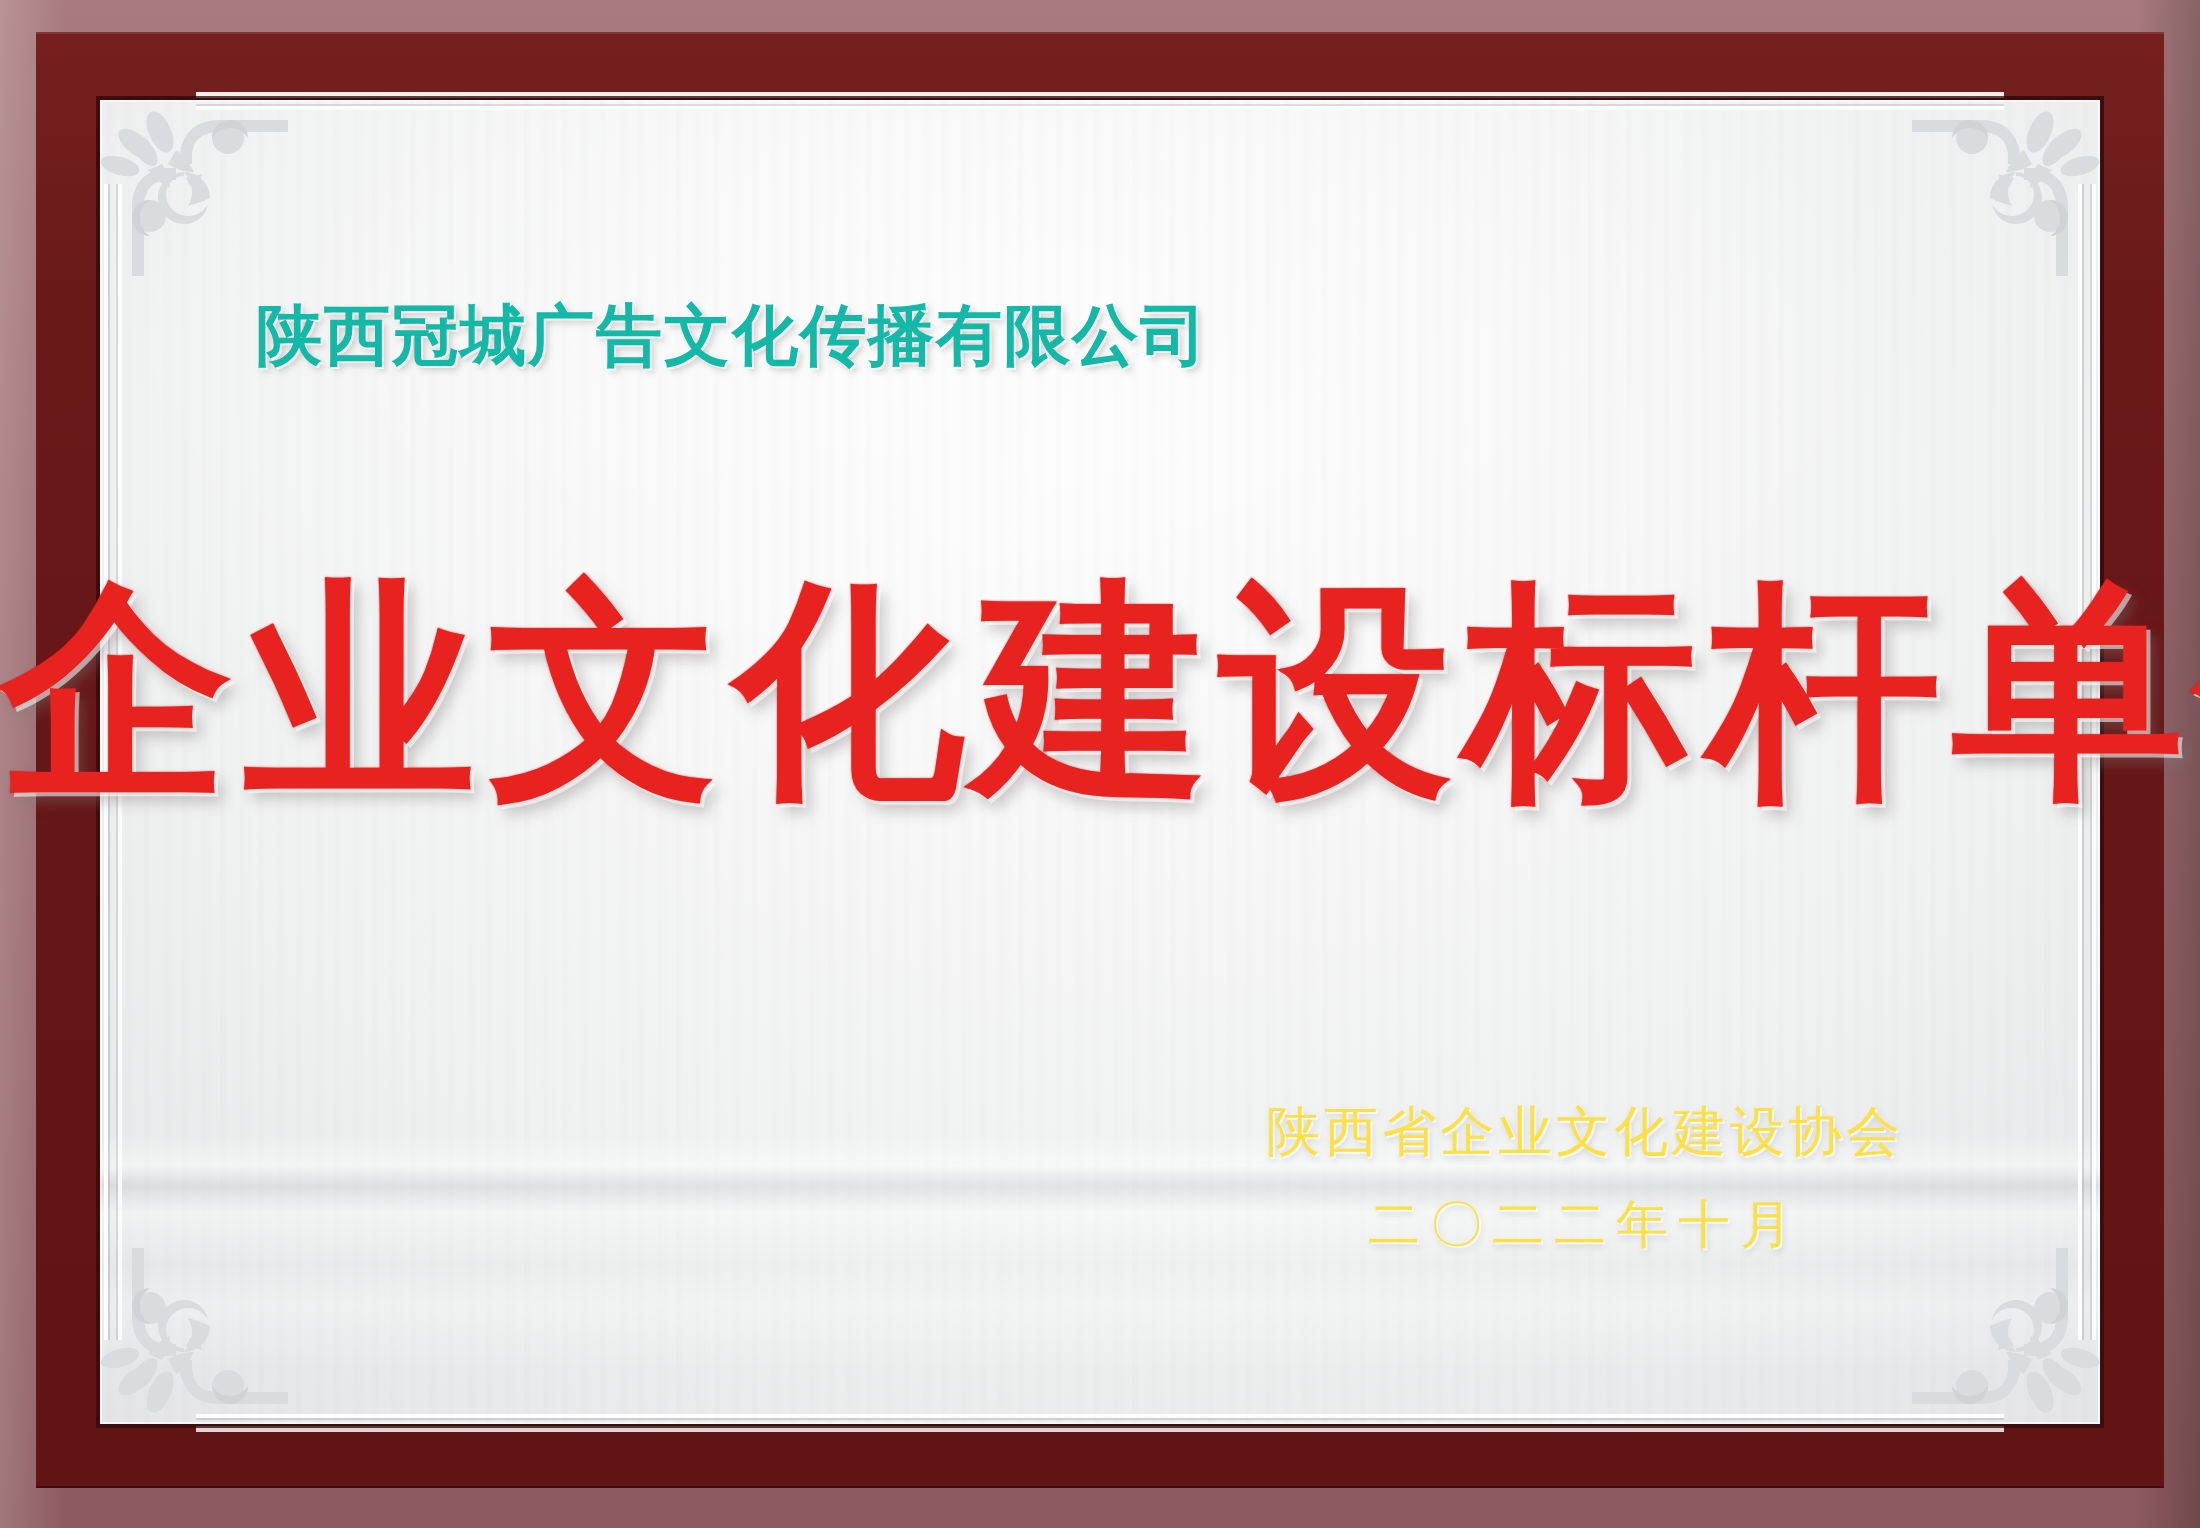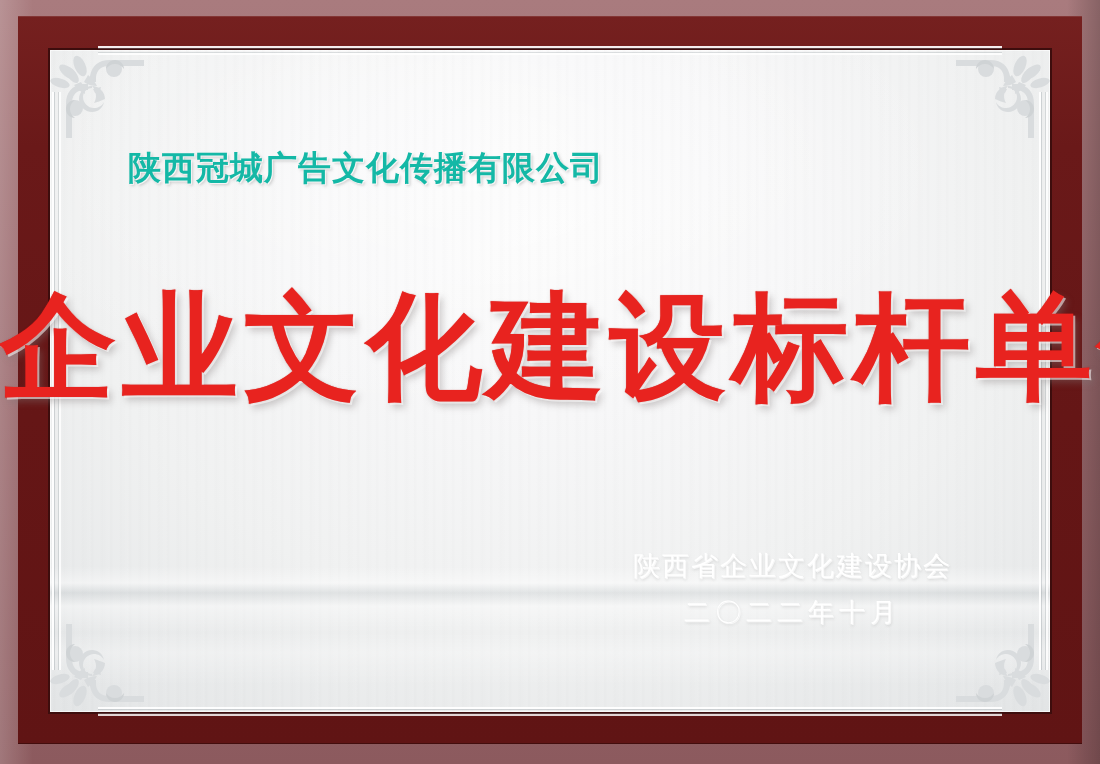--- a/index.html
+++ b/index.html
@@ -136,21 +136,21 @@
     letter-spacing:6px;
     color:#e8231f;white-space:nowrap;
     text-shadow:2px 2px 0 rgba(255,255,255,.55),
                 4px 5px 7px rgba(130,120,120,.38),
                 0 0 1px rgba(200,20,16,.8);
   }
 
   .signature{
     position:absolute;right:148px;top:548px;text-align:center;
     font-family:"DejaVu Sans","Liberation Sans",sans-serif;
-    color:#ffffff;
+    color:#fde047;
   }
   .sig-issuer{
     font-size:27px;letter-spacing:2px;white-space:nowrap;
     text-shadow:1px 1px 0 rgba(255,255,255,.7),
                 1px 2px 3px rgba(140,140,140,.32);
   }
   .sig-date{
     margin-top:11px;font-size:26px;letter-spacing:5px;white-space:nowrap;
     text-shadow:1px 1px 0 rgba(255,255,255,.7),
                 1px 2px 3px rgba(140,140,140,.32);

